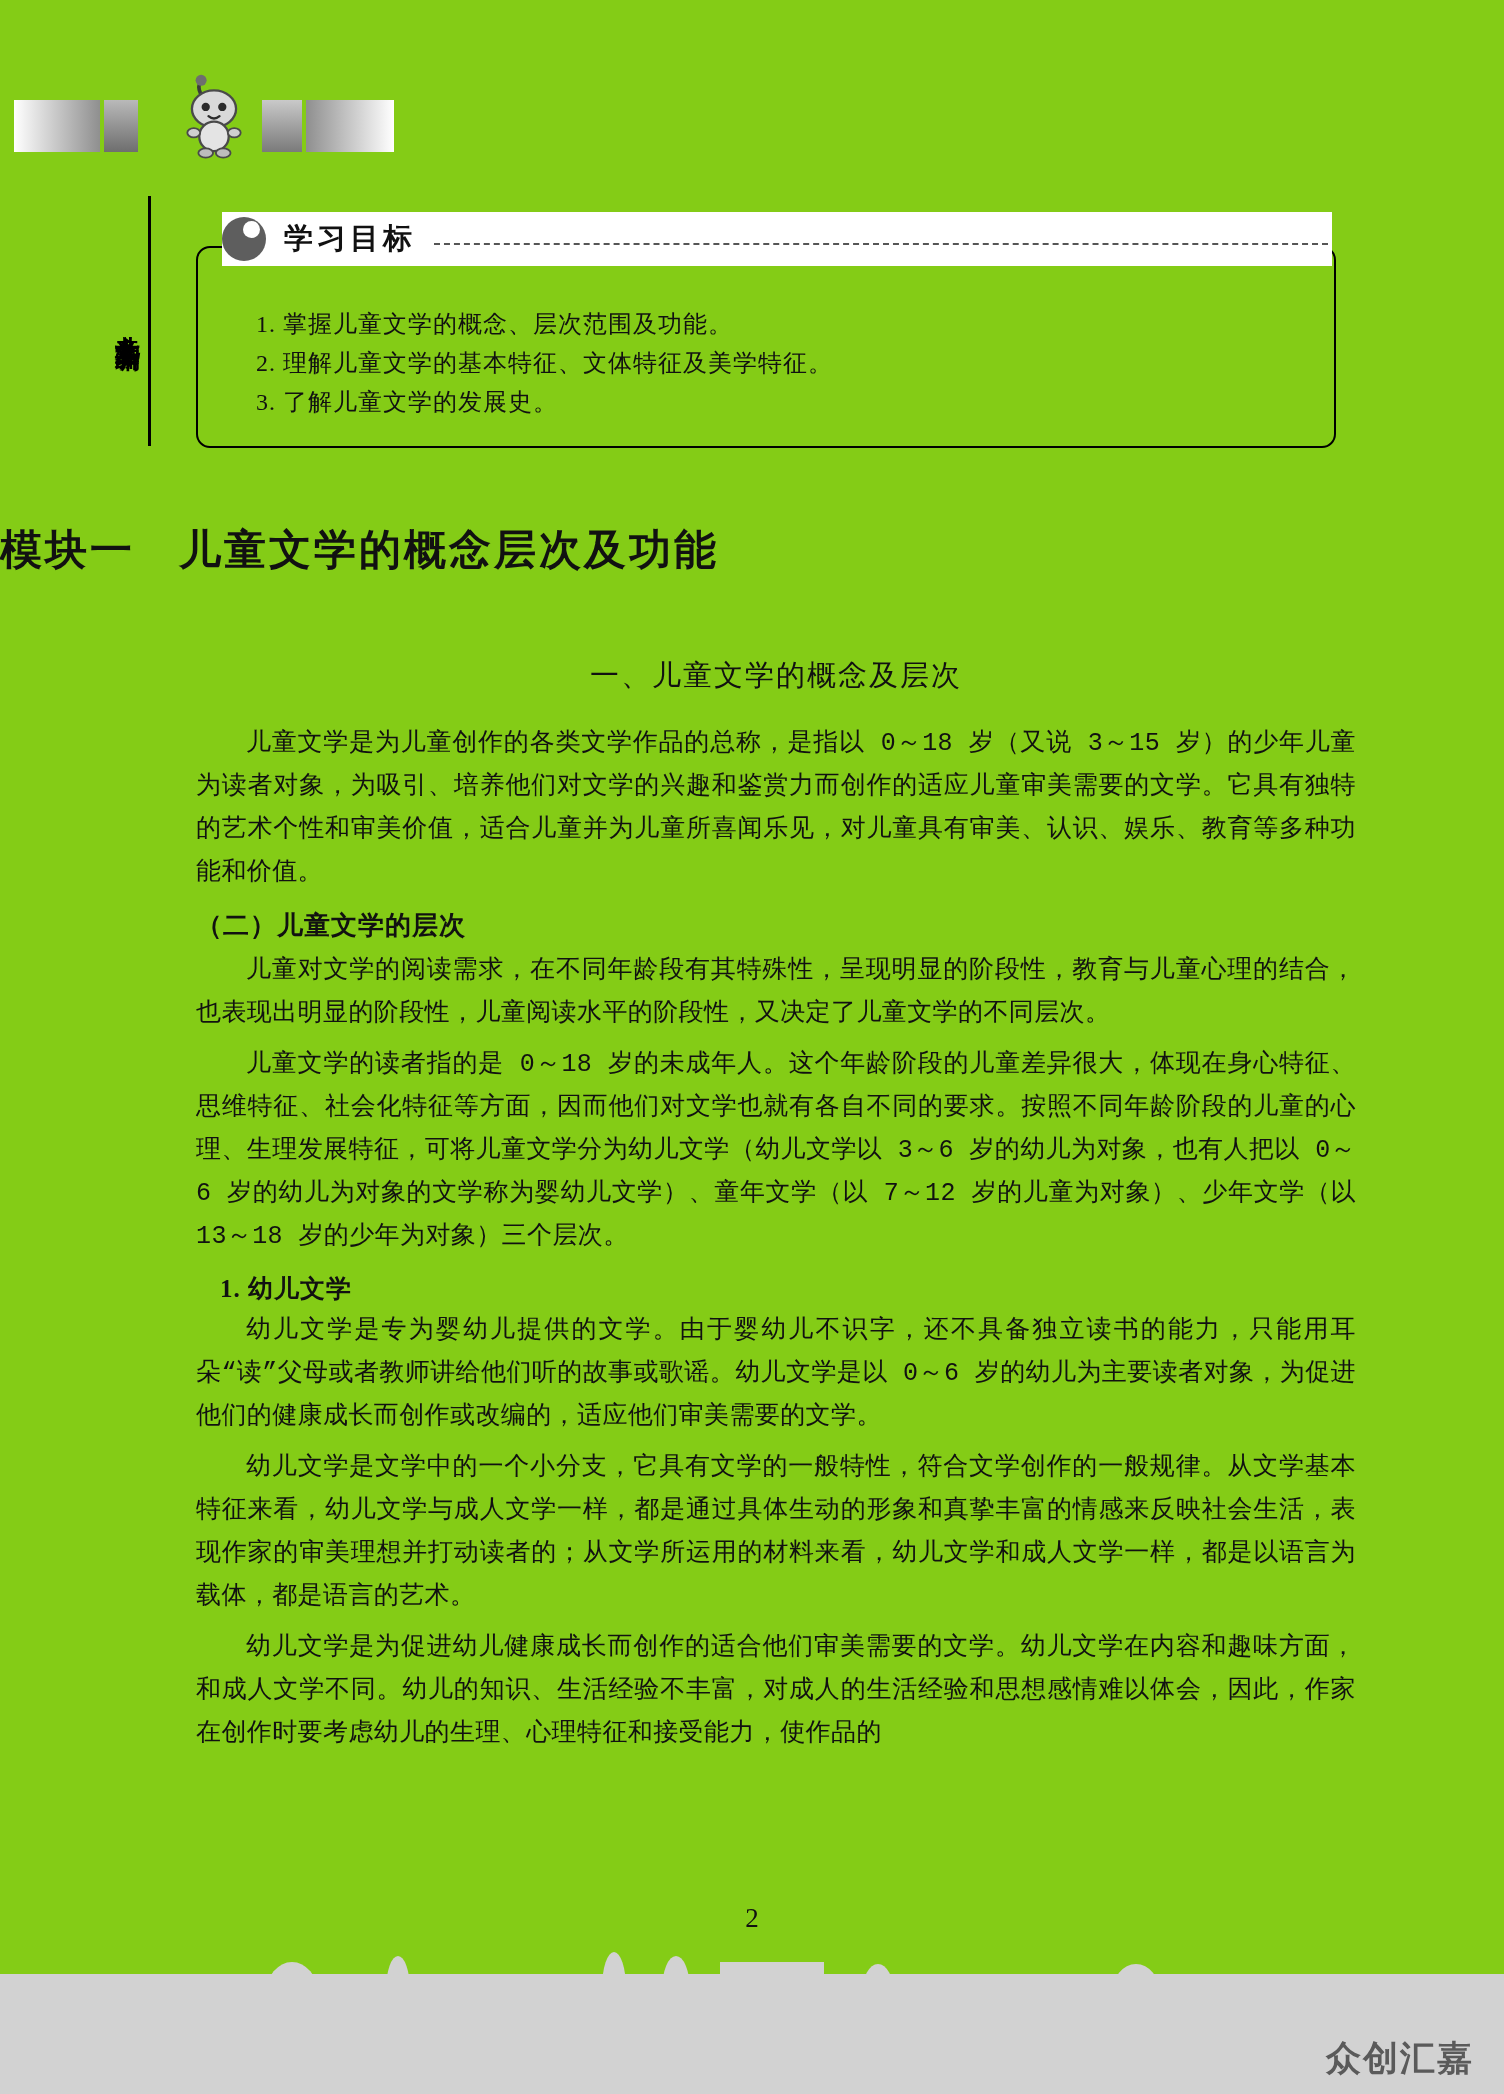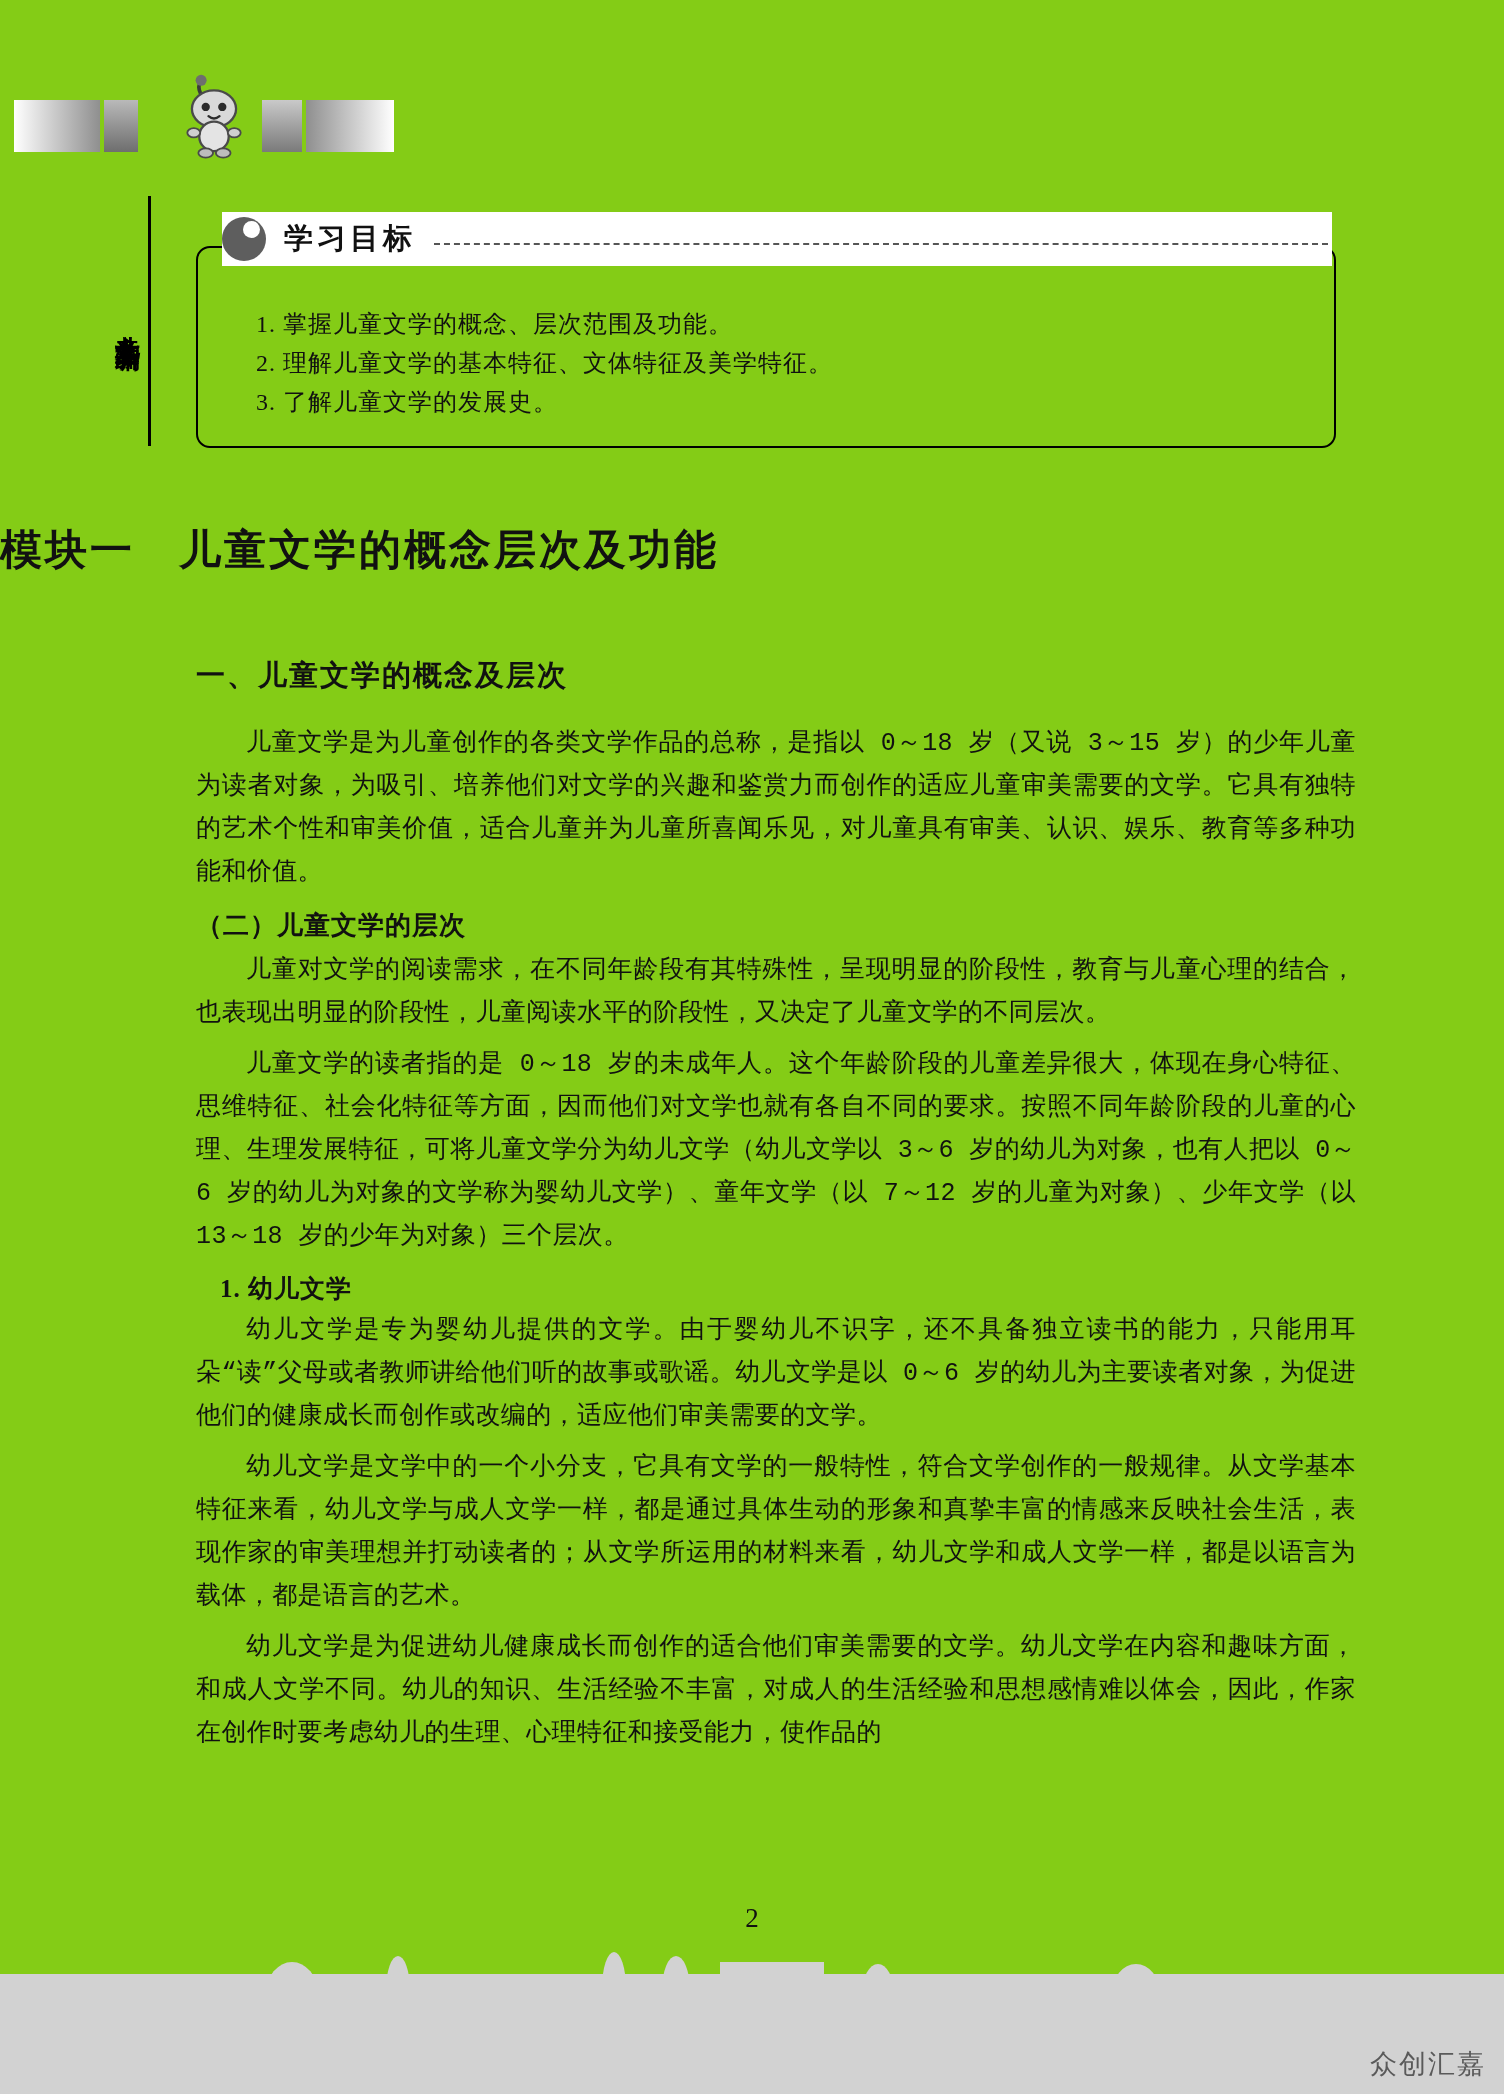--- a/index.html
+++ b/index.html
@@ -144,23 +144,24 @@
   .module-title .gap { display: inline-block; width: 44px; }
 
   .content {
     position: absolute;
     left: 196px;
     top: 638px;
     width: 1160px;
   }
   .h1 {
     font-size: 29px;
-    font-weight: bold;
+    font-weight: normal;
     letter-spacing: 2px;
     margin: 18px 0 26px 0;
+    text-align: center;
   }
   .h2 {
     font-size: 26px;
     font-weight: bold;
     letter-spacing: 1px;
     margin: 14px 0 6px 0;
   }
   .h3 {
     font-size: 25px;
     font-weight: bold;
@@ -198,24 +199,24 @@
     position: absolute;
     left: 0;
     right: 0;
     bottom: 160px;
     text-align: center;
     font-size: 27px;
     color: #111;
   }
   .watermark {
     position: absolute;
-    right: 18px;
+    right: 30px;
     bottom: 12px;
-    font-size: 27px;
-    font-weight: normal;
+    font-size: 35px;
+    font-weight: bold;
     color: #5a5a5a;
     letter-spacing: 2px;
     font-family: "DejaVu Sans", "Liberation Sans", sans-serif;
   }
 </style>
 </head>
 <body>
 
 <div class="page">
 

